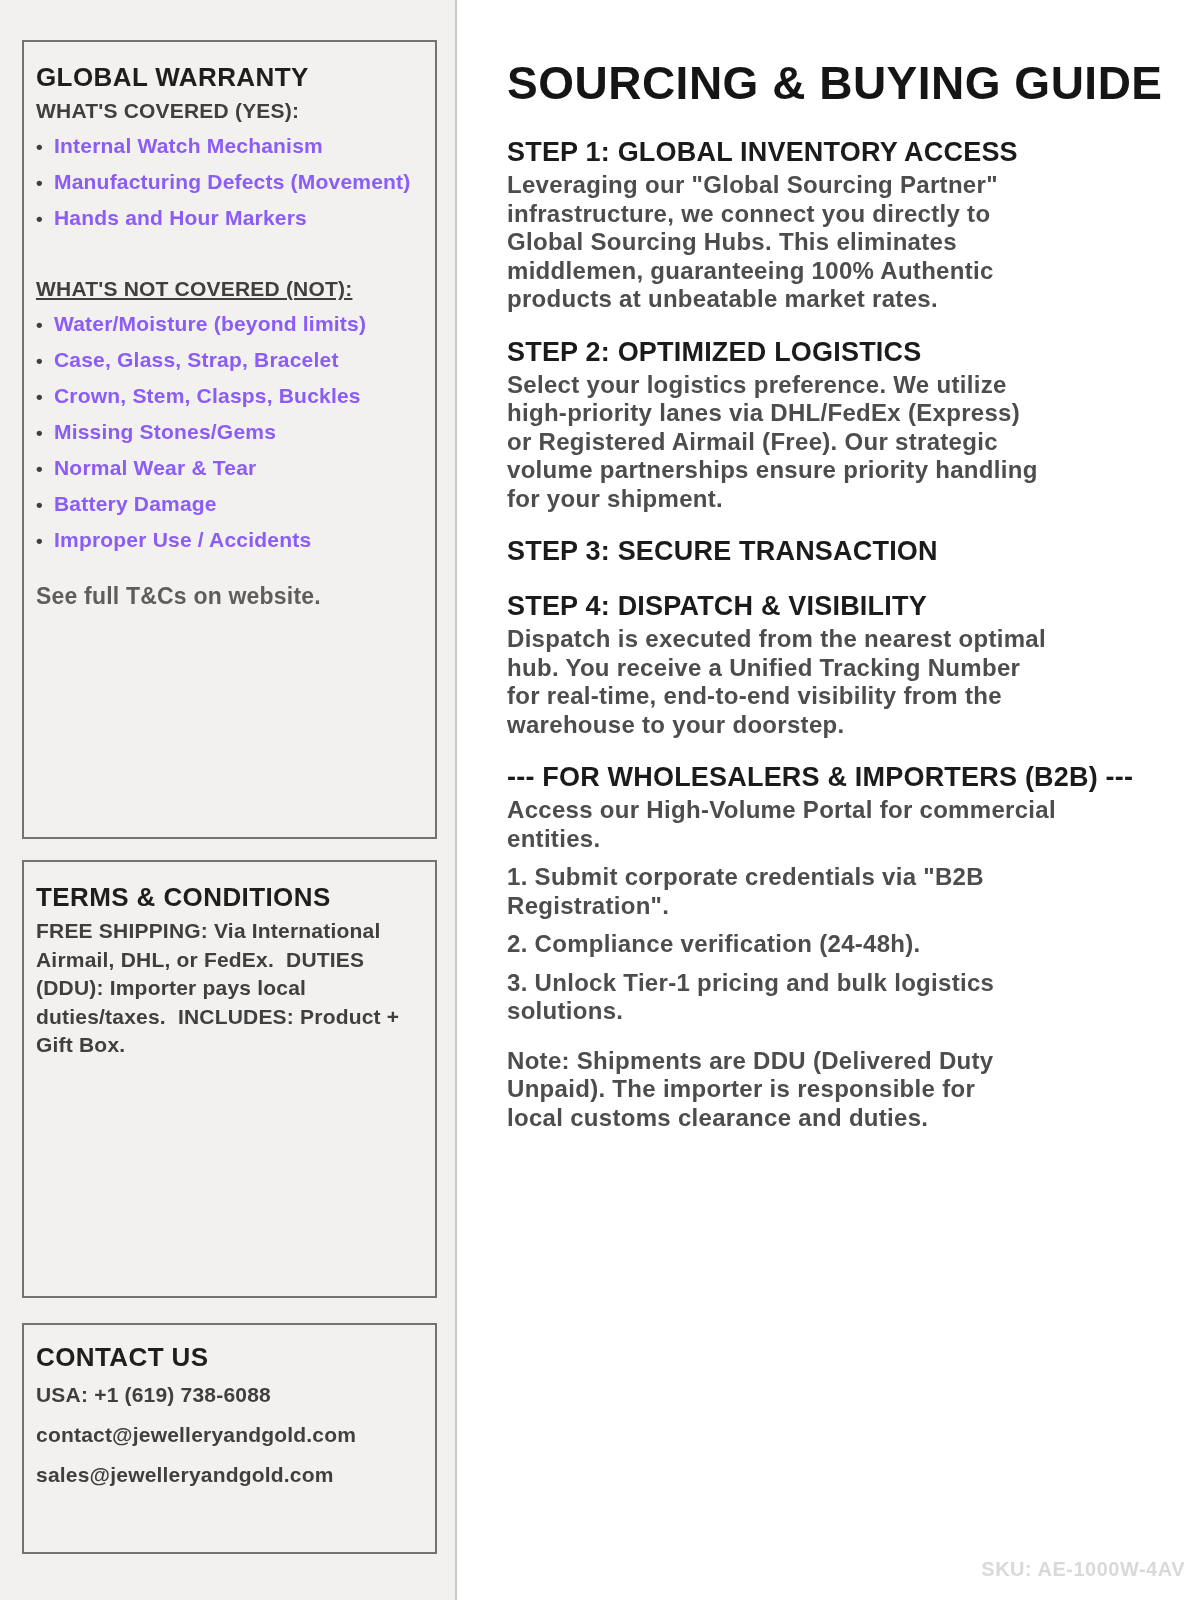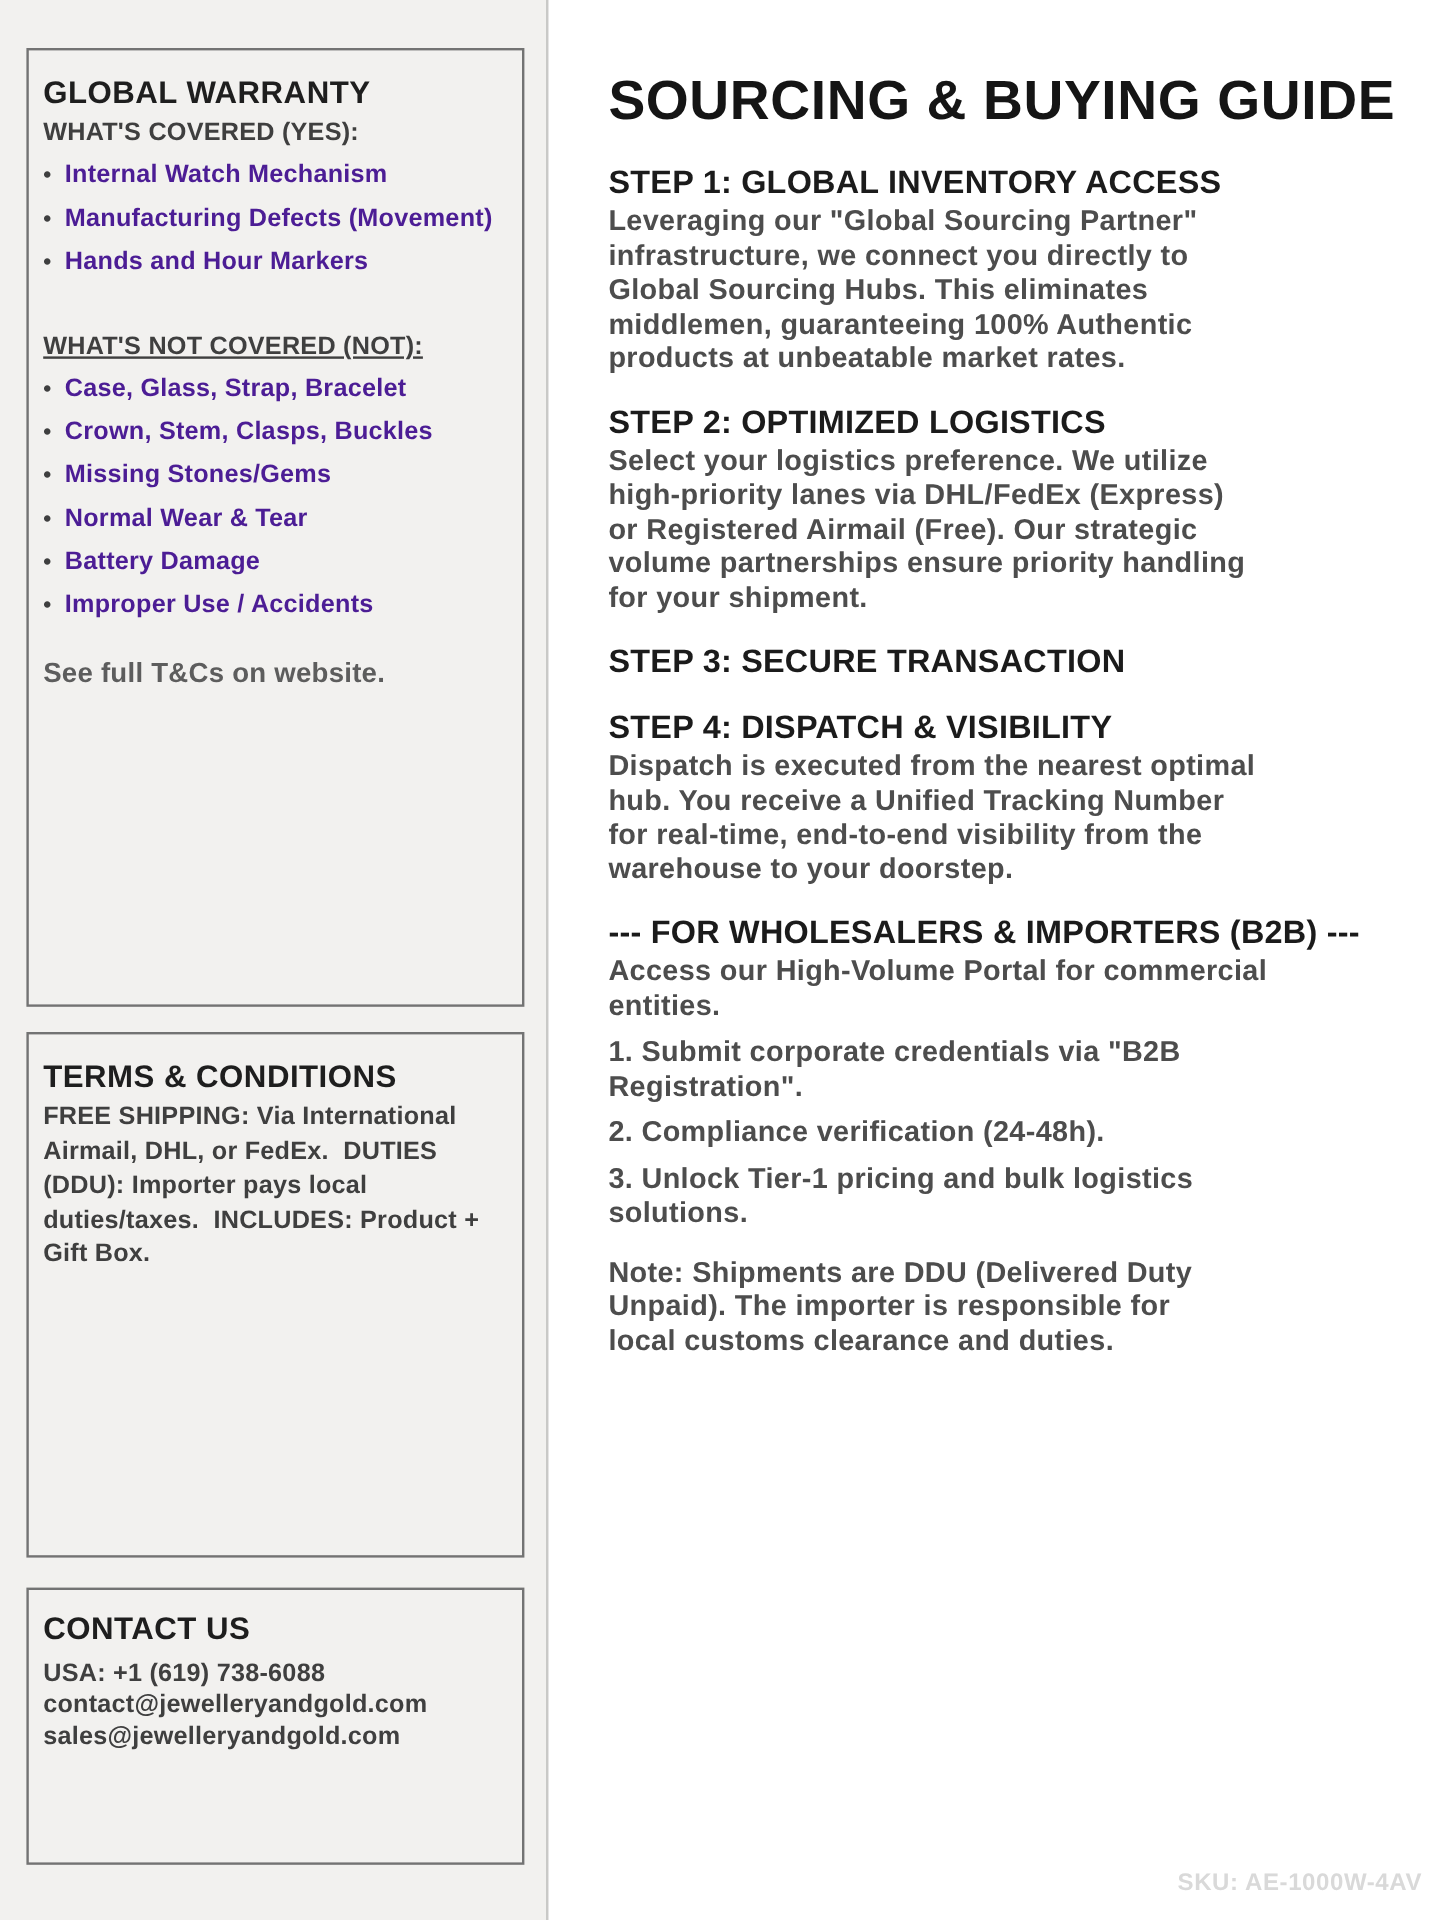--- a/index.html
+++ b/index.html
@@ -35,36 +35,36 @@
     color:#1e1e1e; letter-spacing:0.4px;
   }
   .side-sub {
     font-size:21px; line-height:26px; font-weight:bold;
     color:#3f3f3f; margin-top:6px; letter-spacing:0.2px;
   }
   .side-sub.second { margin-top:40px;text-decoration:underline; }
   .bullet-list { margin-top:4px; }
   .bullet {
     font-size:21px; line-height:35px; font-weight:bold;
-    color:#4c1d95; letter-spacing:0.2px; white-space:pre;
+    color:#8b5cf6; letter-spacing:0.2px; white-space:pre;
   }
   .bullet .dot { display:inline-block; width:12px; color:#3f3f3f; }
   .bullet .dot::before { content:"\2022"; font-size:19px; }
   .bullet .btxt { padding-left:6px; }
   .footnote {
     font-size:23px; line-height:26px; font-weight:bold;
     color:#5d5d5d; margin-top:25px; letter-spacing:0.2px;
   }
   .terms-body {
     font-size:21px; line-height:28.5px; font-weight:bold;
     color:#3f3f3f; margin-top:5px; white-space:pre; letter-spacing:0.2px;
   }
   .contact-line {
     font-size:21px; line-height:26px; font-weight:bold;
-    color:#3f3f3f; letter-spacing:0.2px;
+    color:#3f3f3f; margin-top:14px; letter-spacing:0.2px;
   }
   .contact-line.first { margin-top:10px; }
 
   
   .main {
     flex:1; position:relative;
     padding:60px 40px 0 50px;
   }
   .main-title {
     font-size:46px; line-height:46px; font-weight:bold;
@@ -102,20 +102,21 @@
 
       <div class="side-sub">WHAT'S COVERED (YES):</div>
       <div class="bullet-list">
         <div class="bullet"><span class="dot"></span><span class="btxt">Internal Watch Mechanism</span></div>
         <div class="bullet"><span class="dot"></span><span class="btxt">Manufacturing Defects (Movement)</span></div>
         <div class="bullet"><span class="dot"></span><span class="btxt">Hands and Hour Markers</span></div>
       </div>
 
       <div class="side-sub second">WHAT'S NOT COVERED (NOT):</div>
       <div class="bullet-list">
+        <div class="bullet"><span class="dot"></span><span class="btxt">Water/Moisture (beyond limits)</span></div>
         <div class="bullet"><span class="dot"></span><span class="btxt">Case, Glass, Strap, Bracelet</span></div>
         <div class="bullet"><span class="dot"></span><span class="btxt">Crown, Stem, Clasps, Buckles</span></div>
         <div class="bullet"><span class="dot"></span><span class="btxt">Missing Stones/Gems</span></div>
         <div class="bullet"><span class="dot"></span><span class="btxt">Normal Wear &amp; Tear</span></div>
         <div class="bullet"><span class="dot"></span><span class="btxt">Battery Damage</span></div>
         <div class="bullet"><span class="dot"></span><span class="btxt">Improper Use / Accidents</span></div>
       </div>
 
       <div class="footnote">See full T&amp;Cs on website.</div>
     </section>

